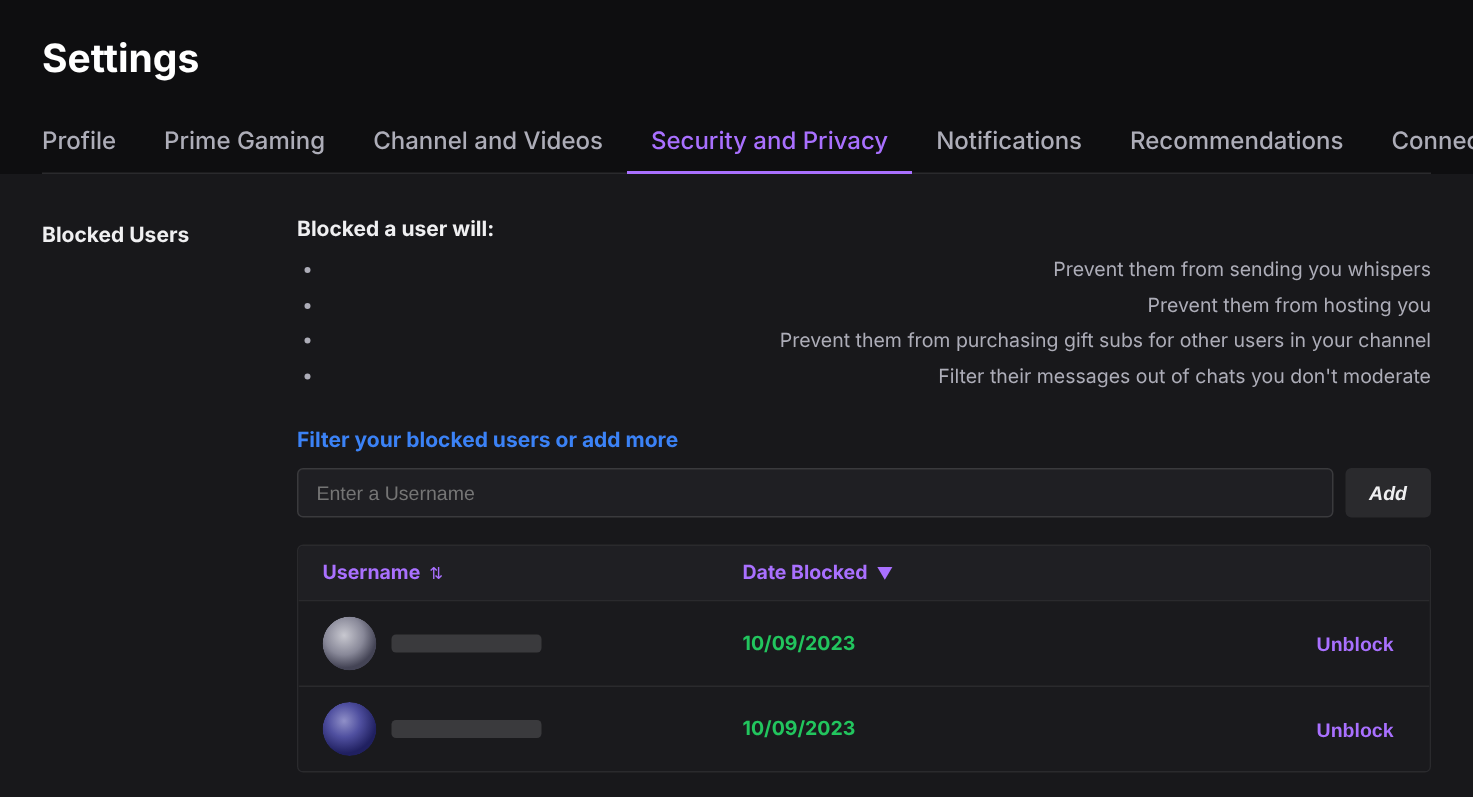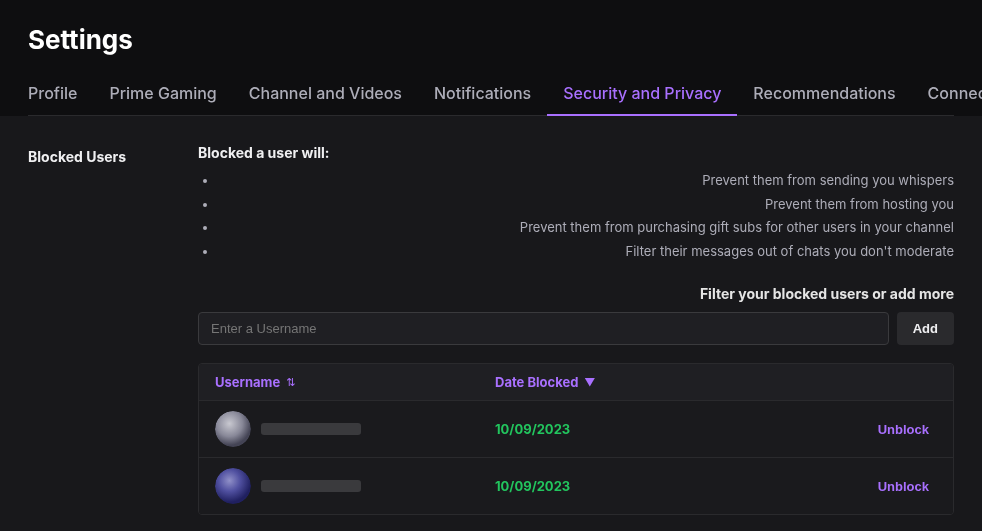--- a/index.html
+++ b/index.html
@@ -111,23 +111,22 @@
       text-align: right;
     }
 
     .bullet-list li {
       line-height: 1.5;
     }
 
     .filter-title {
       font-size: 14px;
       font-weight: 700;
-      color: #e5e5e5;
+      color: #3b82f6;
       margin-bottom: 10px;
-      text-align: right;
     }
 
     .filter-row {
       display: flex;
       gap: 8px;
       margin-bottom: 18px;
     }
 
     .username-input {
       flex: 1;
@@ -142,20 +141,21 @@
 
     .add-button {
       background-color: #2a2a2d;
       border: none;
       border-radius: 4px;
       color: #efeff1;
       padding: 8px 16px;
       font-size: 13px;
       font-weight: 600;
       cursor: pointer;
+      font-style: italic;
     }
 
     .table-container {
       border: 1px solid #2a2a2d;
       border-radius: 4px;
       overflow: hidden;
       margin-bottom: 20px;
     }
 
     .table-header {
@@ -256,22 +256,22 @@
 </head>
 <body>
 
 <div class="page-container">
   <h1 class="page-title">Settings</h1>
 
   <nav class="nav-tabs">
     <a class="nav-tab">Profile</a>
     <a class="nav-tab">Prime Gaming</a>
     <a class="nav-tab">Channel and Videos</a>
+    <a class="nav-tab active">Security and Privacy</a>
     <a class="nav-tab">Notifications</a>
-    <a class="nav-tab active">Security and Privacy</a>
     <a class="nav-tab">Recommendations</a>
     <a class="nav-tab">Connections</a>
   </nav>
 </div>
 
 <div class="content-area">
   <div class="section-layout">
     <div class="section-sidebar">
       <div class="section-sidebar-title">Blocked Users</div>
     </div>

